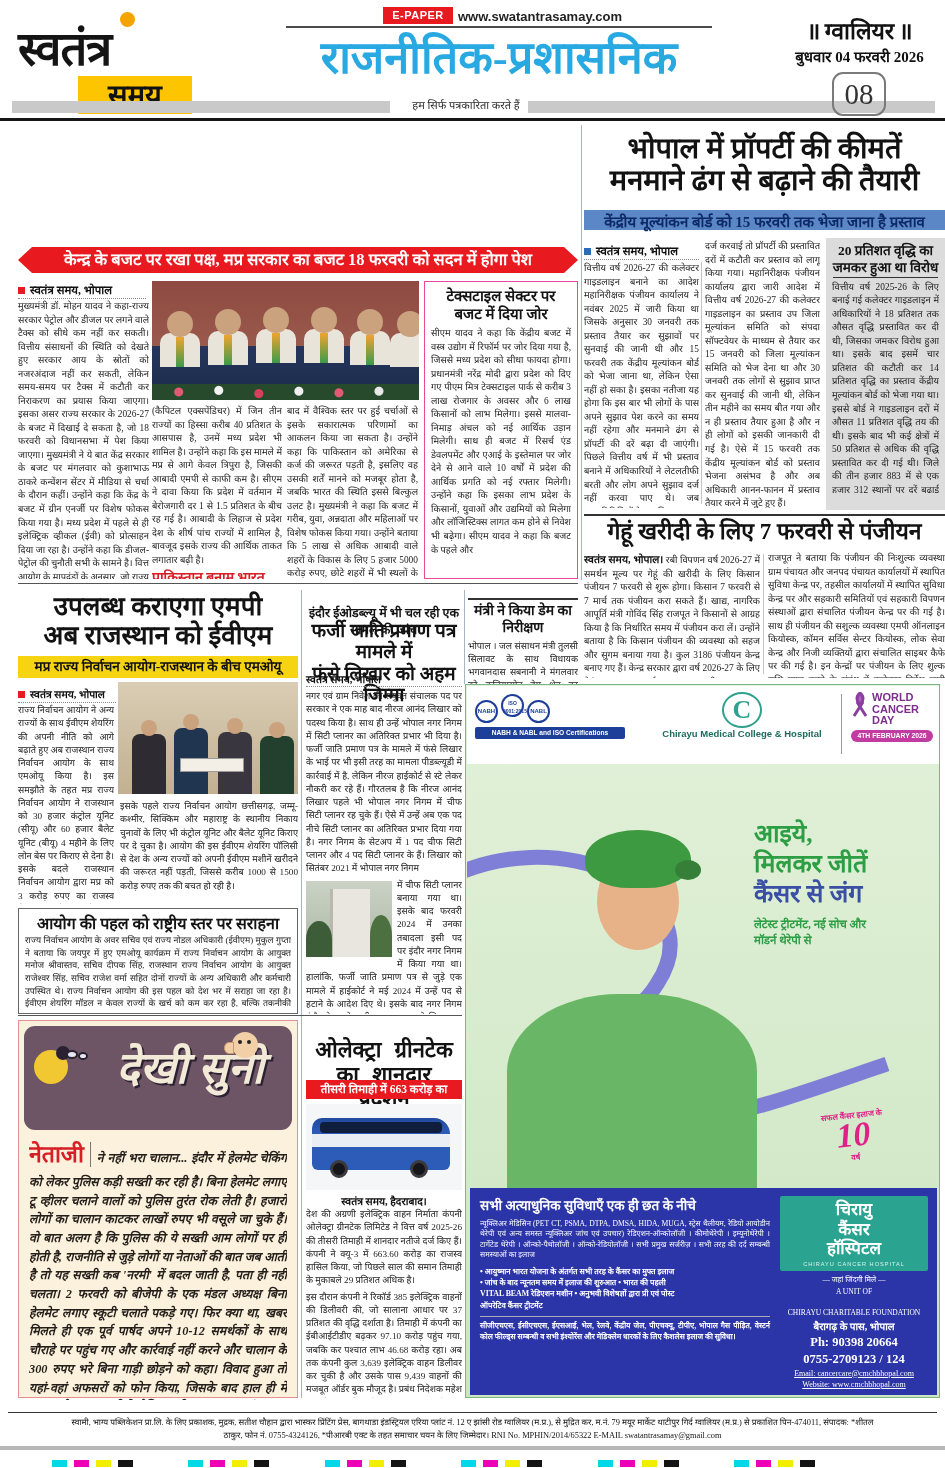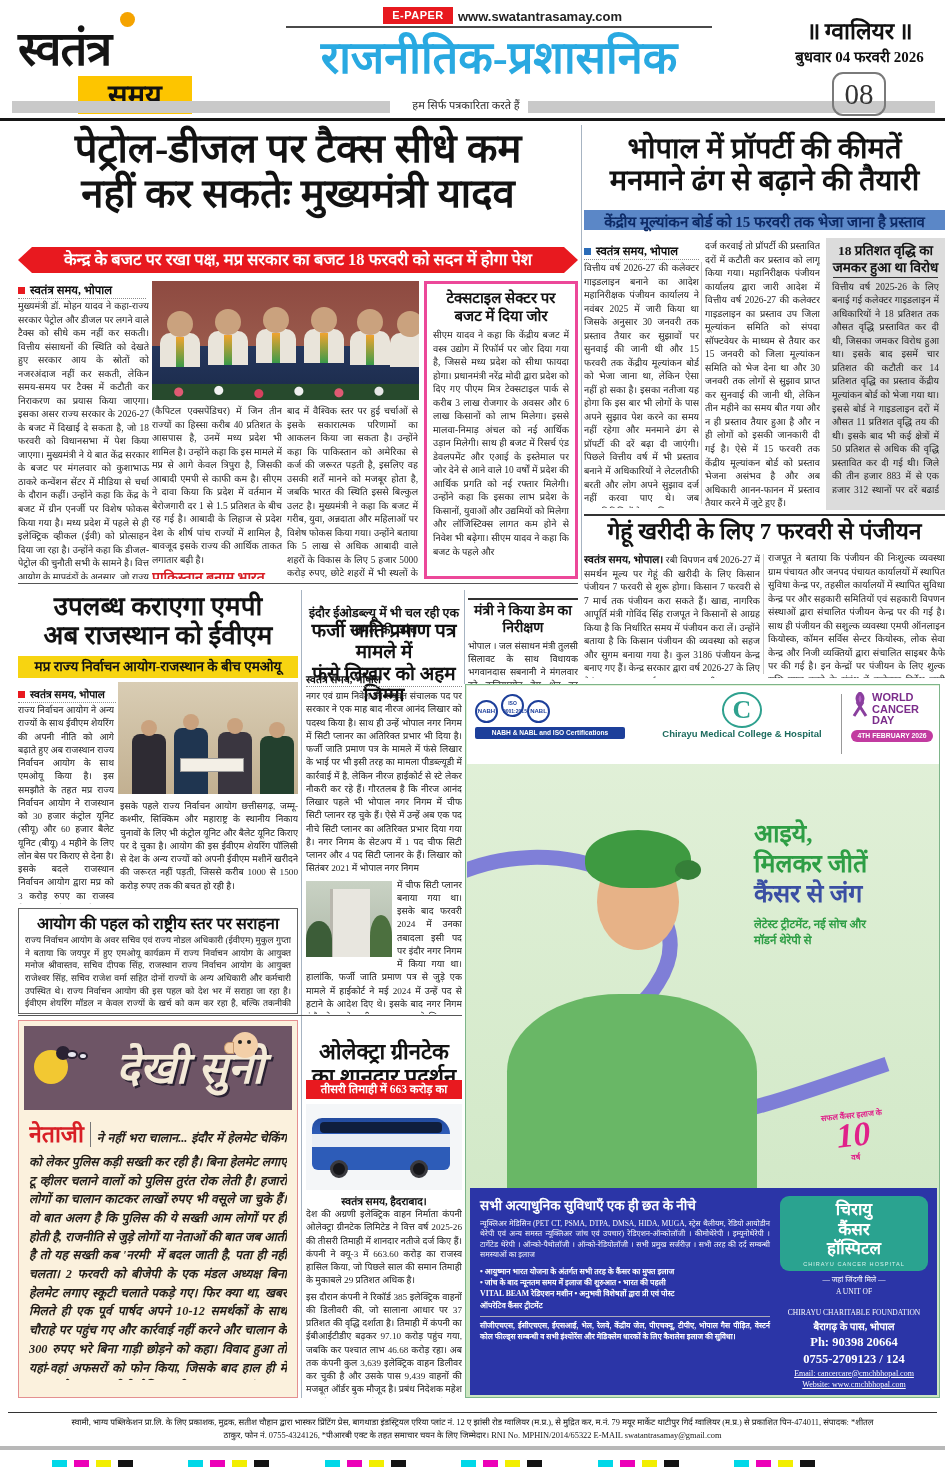--- a/index.html
+++ b/index.html
@@ -26,21 +26,21 @@
   .citybars {color:#3cb54a;font-weight:900;}
   .city {font-size:23px;font-weight:900;color:#111;font-family:"Liberation Serif",serif;}
   .dateline {font-size:15px;font-weight:bold;color:#111;font-family:"Liberation Serif",serif;}
   .pagenum {border:2px solid #7a7a7a;border-radius:11px;font-size:29px;color:#333;text-align:center;line-height:40px;font-family:"Liberation Serif",serif;}
   
   .red-banner {background:#e8191f;color:#fff;font-weight:bold;text-align:center;font-family:"Liberation Serif",serif;
     clip-path:polygon(0 50%,14px 0,calc(100% - 14px) 0,100% 50%,calc(100% - 14px) 100%,14px 100%);}
   .blue-banner {background:#5b87c7;color:#0d2a66;font-weight:900;text-align:center;font-family:"Liberation Serif",serif;}
   .yellow-banner {background:#f7d411;color:#111;font-weight:900;text-align:center;font-family:"Liberation Serif",serif;}
   .graybox {background:#dcdcdc;padding:5px 6px;}
-  .boxed {border:3px solid #ec4899;padding:5px 6px;}
+  .boxed {border:1px solid #ec4899;padding:5px 6px;}
   
   .ph {overflow:hidden;position:absolute;}
   .ph1 {background:linear-gradient(180deg,#8e4a41 0%,#9a5a4c 55%,#24365c 55%,#1b2a4a 100%);}
   .head {position:absolute;width:26px;height:26px;border-radius:50%;background:#caa27e;}
   .torso {position:absolute;width:40px;height:34px;border-radius:10px 10px 0 0;background:#e9e4da;}
   .scarf {position:absolute;width:8px;height:30px;background:linear-gradient(#f0a32f,#3b9b4a);}
   .flowers {position:absolute;left:0;right:0;bottom:0;height:16px;background:
     radial-gradient(circle at 10% 50%,#e05a73 4px,transparent 5px),
     radial-gradient(circle at 25% 40%,#f3f3f3 4px,transparent 5px),
     radial-gradient(circle at 40% 60%,#d8405e 4px,transparent 5px),
@@ -73,21 +73,21 @@
   .slogan-green {color:#2e9e45;font-size:25px;font-weight:900;line-height:1.2;font-family:"Liberation Serif",serif;}
   .slogan-blue {color:#3a4fa3;font-size:25px;font-weight:900;line-height:1.2;font-family:"Liberation Serif",serif;}
   .slogan-sub {color:#2e9e45;font-size:11.5px;font-weight:bold;line-height:1.35;font-family:"Liberation Serif",serif;}
   .badge10 {color:#e0218a;text-align:center;transform:rotate(-6deg);font-family:"Liberation Serif",serif;}
   .badge10 .small {font-size:8px;font-weight:bold;}
   .badge10 .big {font-size:34px;font-weight:900;font-style:italic;line-height:.9;}
   .ad-blue {background:#2b35a7;color:#ffffff;}
   .ad-blue .title {font-size:13.5px;font-weight:900;margin-bottom:5px;font-family:"Liberation Serif",serif;}
   .ad-blue .txt {font-size:7.6px;line-height:1.38;text-align:justify;font-family:"Liberation Serif",serif;}
   .ad-blue .bullets {font-size:7.8px;font-weight:bold;line-height:1.45;margin-top:5px;font-family:"Liberation Serif",serif;}
-  .teal-card {background:#2aa390;color:#fff;text-align:center;border-radius:9px;padding:4px 2px;}
+  .teal-card {background:#2aa390;color:#fff;text-align:center;border-radius:2px;padding:4px 2px;}
   .teal-card .nm {font-size:17px;font-weight:900;line-height:1.15;font-family:"Liberation Serif",serif;}
   .teal-card .en {font-size:5.6px;letter-spacing:1px;color:#d9f3ee;margin-top:2px;}
   .contact {text-align:center;font-family:"Liberation Serif",serif;}
   .contact .t1 {font-size:7.5px;margin-top:3px;}
   .contact .t2 {font-size:10px;font-weight:bold;margin-top:2px;}
   .contact .ph-big {font-size:12.5px;font-weight:900;margin-top:2px;}
   .contact .sm {font-size:8px;margin-top:2px;text-decoration:underline;}
   
   .fig-shirt {position:absolute;background:#69b766;border-radius:45% 45% 0 0/40% 40% 0 0;}
   .fig-head {position:absolute;background:#e7b287;border-radius:46% 46% 50% 50%/52% 52% 48% 48%;}
@@ -121,24 +121,20 @@
     <div class="abs" style="left:782px;top:14px;width:155px;text-align:center;">
       <span class="city citybars">॥</span>
       <span class="city">ग्वालियर</span>
       <span class="city citybars">॥</span>
     </div>
     <div class="abs dateline" style="left:782px;top:46px;width:155px;text-align:center;">बुधवार 04 फरवरी 2026</div>
     <div class="abs pagenum" style="left:832px;top:72px;width:54px;height:44px;">08</div>
   </div>
   <div class="abs" style="left:0;top:118px;width:945px;height:3px;background:#161616;"></div>
 
-  <div class="abs hl" style="left:18px;top:127px;width:560px;font-size:40px;">
-    <div>पेट्रोल-डीजल पर टैक्स सीधे कम</div>
-    <div>नहीं कर सकतेः मुख्यमंत्री यादव</div>
-  </div>
   <div class="abs red-banner" style="left:18px;top:247px;width:560px;height:26px;font-size:16.5px;line-height:26px;">केन्द्र के बजट पर रखा पक्ष, मप्र सरकार का बजट 18 फरवरी को सदन में होगा पेश</div>
   <div class="abs dotted" style="left:18px;top:280px;width:128px;">
     <span class="sq" style="background:#e8191f;"></span><span class="byl">स्वतंत्र समय, भोपाल</span>
   </div>
   <div class="abs bt" style="left:18px;top:300px;width:131px;height:279px;">मुख्यमंत्री डॉ. मोहन यादव ने कहा-राज्य सरकार पेट्रोल और डीजल पर लगने वाले टैक्स को सीधे कम नहीं कर सकती। वित्तीय संसाधनों की स्थिति को देखते हुए सरकार आय के स्रोतों को नजरअंदाज नहीं कर सकती, लेकिन समय-समय पर टैक्स में कटौती कर निराकरण का प्रयास किया जाएगा। इसका असर राज्य सरकार के 2026-27 के बजट में दिखाई दे सकता है, जो 18 फरवरी को विधानसभा में पेश किया जाएगा। मुख्यमंत्री ने ये बात केंद्र सरकार के बजट पर मंगलवार को कुशाभाऊ ठाकरे कन्वेंशन सेंटर में मीडिया से चर्चा के दौरान कहीं। उन्होंने कहा कि केंद्र के बजट में ग्रीन एनर्जी पर विशेष फोकस किया गया है। मध्य प्रदेश में पहले से ही इलेक्ट्रिक व्हीकल (ईवी) को प्रोत्साहन दिया जा रहा है। उन्होंने कहा कि डीजल-पेट्रोल की चुनौती सभी के सामने है। वित्त आयोग के मापदंडों के अनुसार, जो राज्य जितनी जीडीपी में योगदान देता है, उसी आधार पर टैक्स में हिस्सा मिलता है, इसलिए आय के स्रोतों को नजरअंदाज नहीं किया जा सकता। मुख्यमंत्री ने कहा कि देश में पूंजीगत व्यय</div>
 
   <div class="ph ph1" style="left:152px;top:281px;width:267px;height:119px;">
     <div class="torso" style="left:8px;top:52px;"></div>
       <div class="head" style="left:15px;top:30px;"></div>
       <div class="scarf" style="left:24px;top:56px;"></div>
@@ -182,21 +178,21 @@
     <div>मनमाने ढंग से बढ़ाने की तैयारी</div>
   </div>
   <div class="abs blue-banner" style="left:584px;top:210px;width:361px;height:20px;font-size:15px;line-height:24px;">केंद्रीय मूल्यांकन बोर्ड को 15 फरवरी तक भेजा जाना है प्रस्ताव</div>
   <div class="abs dotted" style="left:584px;top:241px;width:115px;">
     <span class="sq" style="background:#2b6cb8;"></span><span class="byl">स्वतंत्र समय, भोपाल</span>
   </div>
   <div class="abs bt" style="left:584px;top:262px;width:115px;height:246px;">वित्तीय वर्ष 2026-27 की कलेक्टर गाइडलाइन बनाने का आदेश महानिरीक्षक पंजीयन कार्यालय ने नवंबर 2025 में जारी किया था जिसके अनुसार 30 जनवरी तक प्रस्ताव तैयार कर सुझावों पर सुनवाई की जानी थी और 15 फरवरी तक केंद्रीय मूल्यांकन बोर्ड को भेजा जाना था, लेकिन ऐसा नहीं हो सका है। इसका नतीजा यह होगा कि इस बार भी लोगों के पास अपने सुझाव पेश करने का समय नहीं रहेगा और मनमाने ढंग से प्रॉपर्टी की दरें बढ़ा दी जाएंगी। पिछले वित्तीय वर्ष में भी प्रस्ताव बनाने में अधिकारियों ने लेटलतीफी बरती और लोग अपने सुझाव दर्ज नहीं करवा पाए थे। जब जनप्रतिनिधियों ने आपत्ति</div>
   <div class="abs bt" style="left:705px;top:240px;width:115px;height:268px;">दर्ज करवाई तो प्रॉपर्टी की प्रस्तावित दरों में कटौती कर प्रस्ताव को लागू किया गया। महानिरीक्षक पंजीयन कार्यालय द्वारा जारी आदेश में वित्तीय वर्ष 2026-27 की कलेक्टर गाइडलाइन का प्रस्ताव उप जिला मूल्यांकन समिति को संपदा सॉफ्टवेयर के माध्यम से तैयार कर 15 जनवरी को जिला मूल्यांकन समिति को भेज देना था और 30 जनवरी तक लोगों से सुझाव प्राप्त कर सुनवाई की जानी थी, लेकिन तीन महीने का समय बीत गया और न ही प्रस्ताव तैयार हुआ है और न ही लोगों को इसकी जानकारी दी गई है। ऐसे में 15 फरवरी तक केंद्रीय मूल्यांकन बोर्ड को प्रस्ताव भेजना असंभव है और अब अधिकारी आनन-फानन में प्रस्ताव तैयार करने में जुटे हुए हैं।</div>
   <div class="abs graybox" style="left:826px;top:238px;width:119px;height:272px;overflow:hidden;">
     <div class="boxtitle" style="font-size:13.5px;line-height:1.25;">
-      <div>18 प्रतिशत वृद्धि का</div>
+      <div>20 प्रतिशत वृद्धि का</div>
       <div style="border-bottom:1.5px solid #333;display:inline-block;">जमकर हुआ था विरोध</div>
     </div>
     <div class="bt" style="margin-top:3px;height:212px;">वित्तीय वर्ष 2025-26 के लिए बनाई गई कलेक्टर गाइडलाइन में अधिकारियों ने 18 प्रतिशत तक औसत वृद्धि प्रस्तावित कर दी थी, जिसका जमकर विरोध हुआ था। इसके बाद इसमें चार प्रतिशत की कटौती कर 14 प्रतिशत वृद्धि का प्रस्ताव केंद्रीय मूल्यांकन बोर्ड को भेजा गया था। इससे बोर्ड ने गाइडलाइन दरों में औसत 11 प्रतिशत वृद्धि तय की थी। इसके बाद भी कई क्षेत्रों में 50 प्रतिशत से अधिक की वृद्धि प्रस्तावित कर दी गई थी। जिले की तीन हजार 883 में से एक हजार 312 स्थानों पर दरें बढ़ाई गई थीं।</div>
   </div>
   <div class="vline" style="left:701px;top:262px;height:242px;background:#c4c4c4;"></div>
 
   <div class="abs" style="left:584px;top:514px;width:361px;border-top:2px solid #333;"></div>
   <div class="abs hl" style="left:584px;top:519px;width:361px;font-size:23px;">गेहूं खरीदी के लिए 7 फरवरी से पंजीयन</div>
   <div class="abs bt" style="left:584px;top:552px;width:176px;height:126px;">
     <p><span class="byl" style="font-size:10.5px;">स्वतंत्र समय, भोपाल।</span> <span>रबी विपणन वर्ष 2026-27 में समर्थन मूल्य पर गेहूं की खरीदी के लिए किसान पंजीयन 7 फरवरी से शुरू होगा। किसान 7 फरवरी से 7 मार्च तक पंजीयन करा सकते हैं। खाद्य, नागरिक आपूर्ति मंत्री गोविंद सिंह राजपूत ने किसानों से आग्रह किया है कि निर्धारित समय में पंजीयन करा लें। उन्होंने बताया है कि किसान पंजीयन की व्यवस्था को सहज और सुगम बनाया गया है। कुल 3186 पंजीयन केन्द्र बनाए गए हैं। केन्द्र सरकार द्वारा वर्ष 2026-27 के लिए गेहूं का न्यूनतम समर्थन मूल्य (एमएसपी) 2585 रुपए प्रति क्विंटल घोषित किया गया है, जो गत वर्ष से 160 रुपए अधिक है।</span></p>
@@ -335,41 +331,41 @@
           <div class="ph-big">0755-2709123 / 124</div>
           <div class="sm">Email: cancercare@cmchbhopal.com</div>
           <div class="sm">Website: www.cmchbhopal.com</div>
         </div>
       </div>
     </div>
   </div>
 
   <div class="hline" style="left:18px;top:1015px;width:444px;background:#555;"></div>
   <div class="abs ds-box" style="left:18px;top:1020px;width:280px;height:378px;">
-    <div class="ds-head" style="margin:5px;height:84px;">
+    <div class="ds-head" style="margin:5px;height:104px;border-radius:11px;">
       <div class="abs" style="left:6px;top:14px;width:60px;height:60px;">
         <div class="abs" style="left:4px;top:10px;width:34px;height:34px;background:#f2c832;border-radius:50%;"></div>
         <div class="abs" style="left:26px;top:6px;width:14px;height:14px;background:#2a2233;border-radius:50%;"></div>
         <div class="abs" style="left:36px;top:10px;width:12px;height:9px;background:#e8e8f0;border:2px solid #2a2233;border-radius:50%;"></div>
         <div class="abs" style="left:48px;top:12px;width:10px;height:8px;background:#e8e8f0;border:2px solid #2a2233;border-radius:50%;"></div>
       </div>
       <div class="ds-title" style="margin-left:64px;">देखी सुनी</div>
       <div class="abs" style="right:34px;top:6px;width:26px;height:26px;background:#f3cfa8;border-radius:50%;">
         <div class="abs" style="left:6px;top:8px;width:4px;height:4px;background:#222;border-radius:50%;"></div>
         <div class="abs" style="left:15px;top:8px;width:4px;height:4px;background:#222;border-radius:50%;"></div>
         <div class="abs" style="left:-8px;top:10px;width:10px;height:12px;background:#f3cfa8;border-radius:50% 0 0 50%;border:1px solid #c79a6f;"></div>
       </div>
     </div>
     <div class="ds-body" style="margin:8px 10px;height:262px;overflow:hidden;">
       <span class="ds-lead">नेताजी</span><span>ने नहीं भरा चालान... इंदौर में हेलमेट चेकिंग को लेकर पुलिस कड़ी सख्ती कर रही है। बिना हेलमेट लगाए टू व्हीलर चलाने वालों को पुलिस तुरंत रोक लेती है। हजारों लोगों का चालान काटकर लाखों रुपए भी वसूले जा चुके हैं। वो बात अलग है कि पुलिस की ये सख्ती आम लोगों पर ही होती है, राजनीति से जुड़े लोगों या नेताओं की बात जब आती है तो यह सख्ती कब 'नरमी' में बदल जाती है, पता ही नहीं चलता। 2 फरवरी को बीजेपी के एक मंडल अध्यक्ष बिना हेलमेट लगाए स्कूटी चलाते पकड़े गए। फिर क्या था, खबर मिलते ही एक पूर्व पार्षद अपने 10-12 समर्थकों के साथ चौराहे पर पहुंच गए और कार्रवाई नहीं करने और चालान के 300 रुपए भरे बिना गाड़ी छोड़ने को कहा। विवाद हुआ तो यहां-वहां अफसरों को फोन किया, जिसके बाद हाल ही में लाइनअटैच हुए एसीपी ट्रैफिक भी जगह पर पहुंच गए। ट्रैफिक पुलिसकर्मी को स्कूटी की चाबी देने का आदेश दिया और मंडल अध्यक्ष चुपचाप वहां से निकल लिए। जय हो अहिल्या बाई की...</span>
       
     </div>
   </div>
 
-  <div class="abs hl" style="left:306px;top:1040px;width:156px;font-size:22px;">
+  <div class="abs hl" style="left:306px;top:1040px;width:156px;font-size:22px;font-family:Liberation Mono, monospace;">
     <div>ओलेक्ट्रा ग्रीनटेक</div>
     <div>का शानदार प्रदर्शन</div>
   </div>
   <div class="abs" style="left:306px;top:1080px;width:156px;height:19px;background:#e8191f;color:#fff;font-weight:bold;font-size:11.5px;line-height:19px;text-align:center;font-family:'Liberation Serif',serif;">तीसरी तिमाही में 663 करोड़ का राजस्व</div>
   <div class="ph ph4" style="left:306px;top:1104px;width:156px;height:86px;">
     <div class="bus">
       <div class="win"></div>
       <div class="wheel" style="left:18px;"></div>
       <div class="wheel" style="left:98px;"></div>
     </div>

